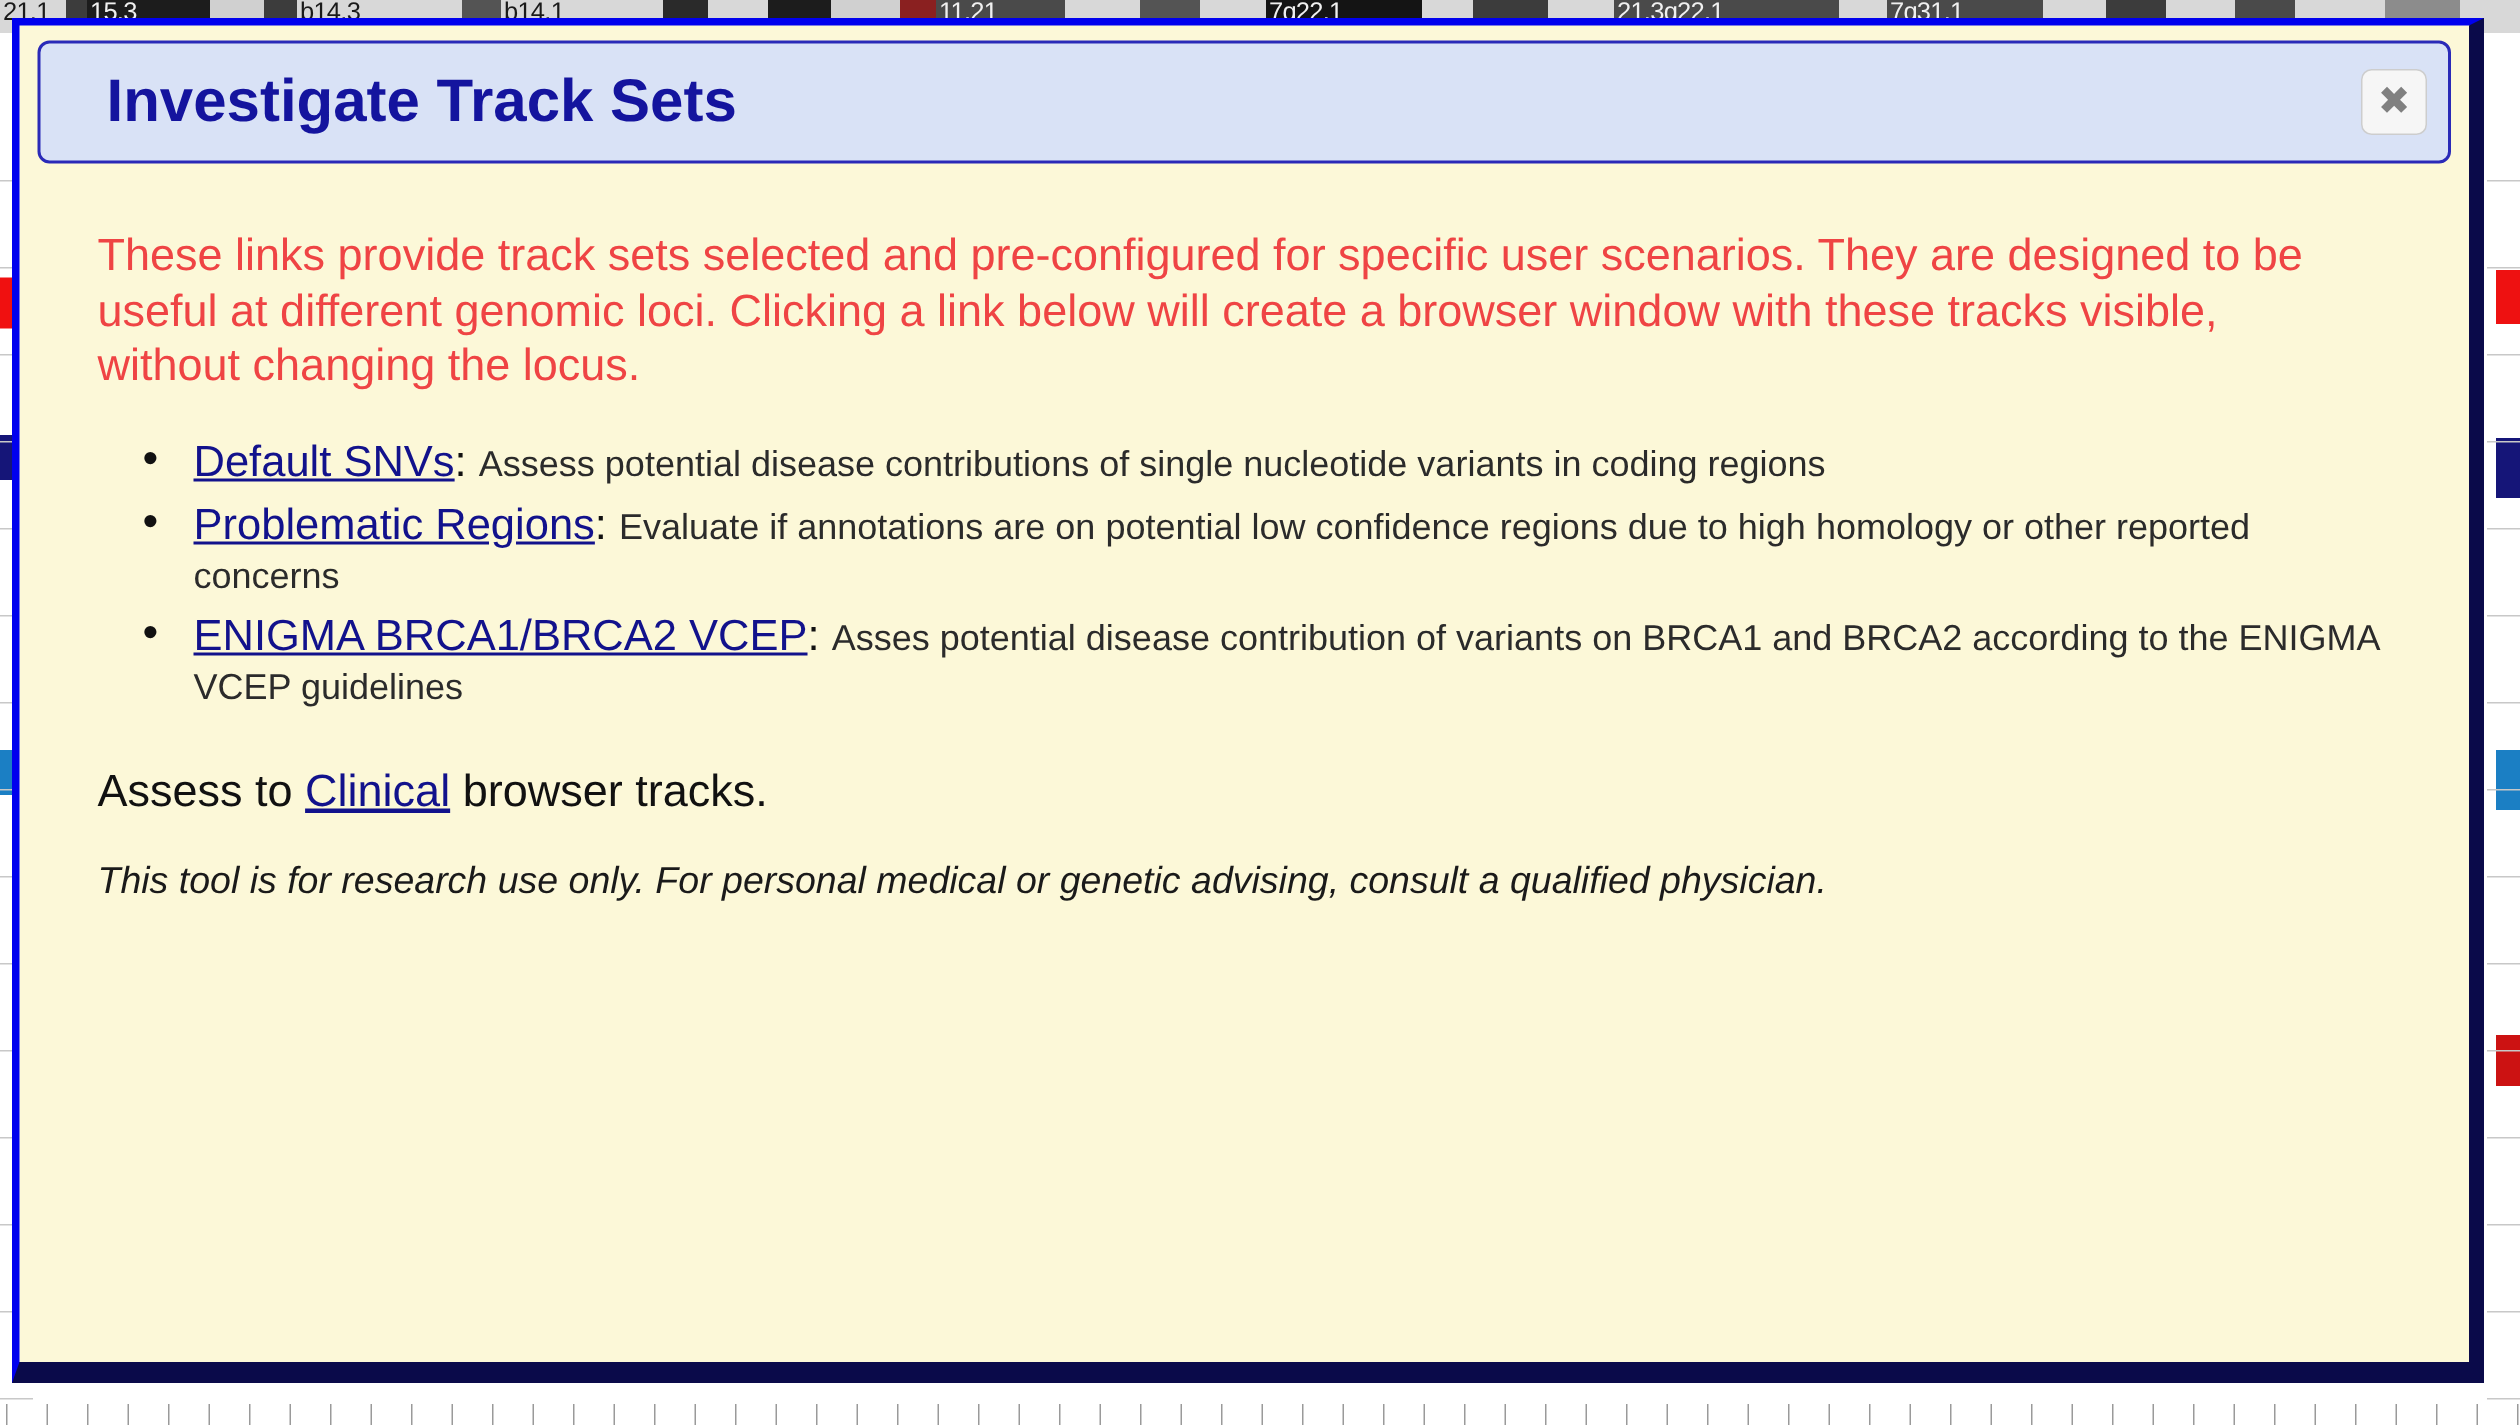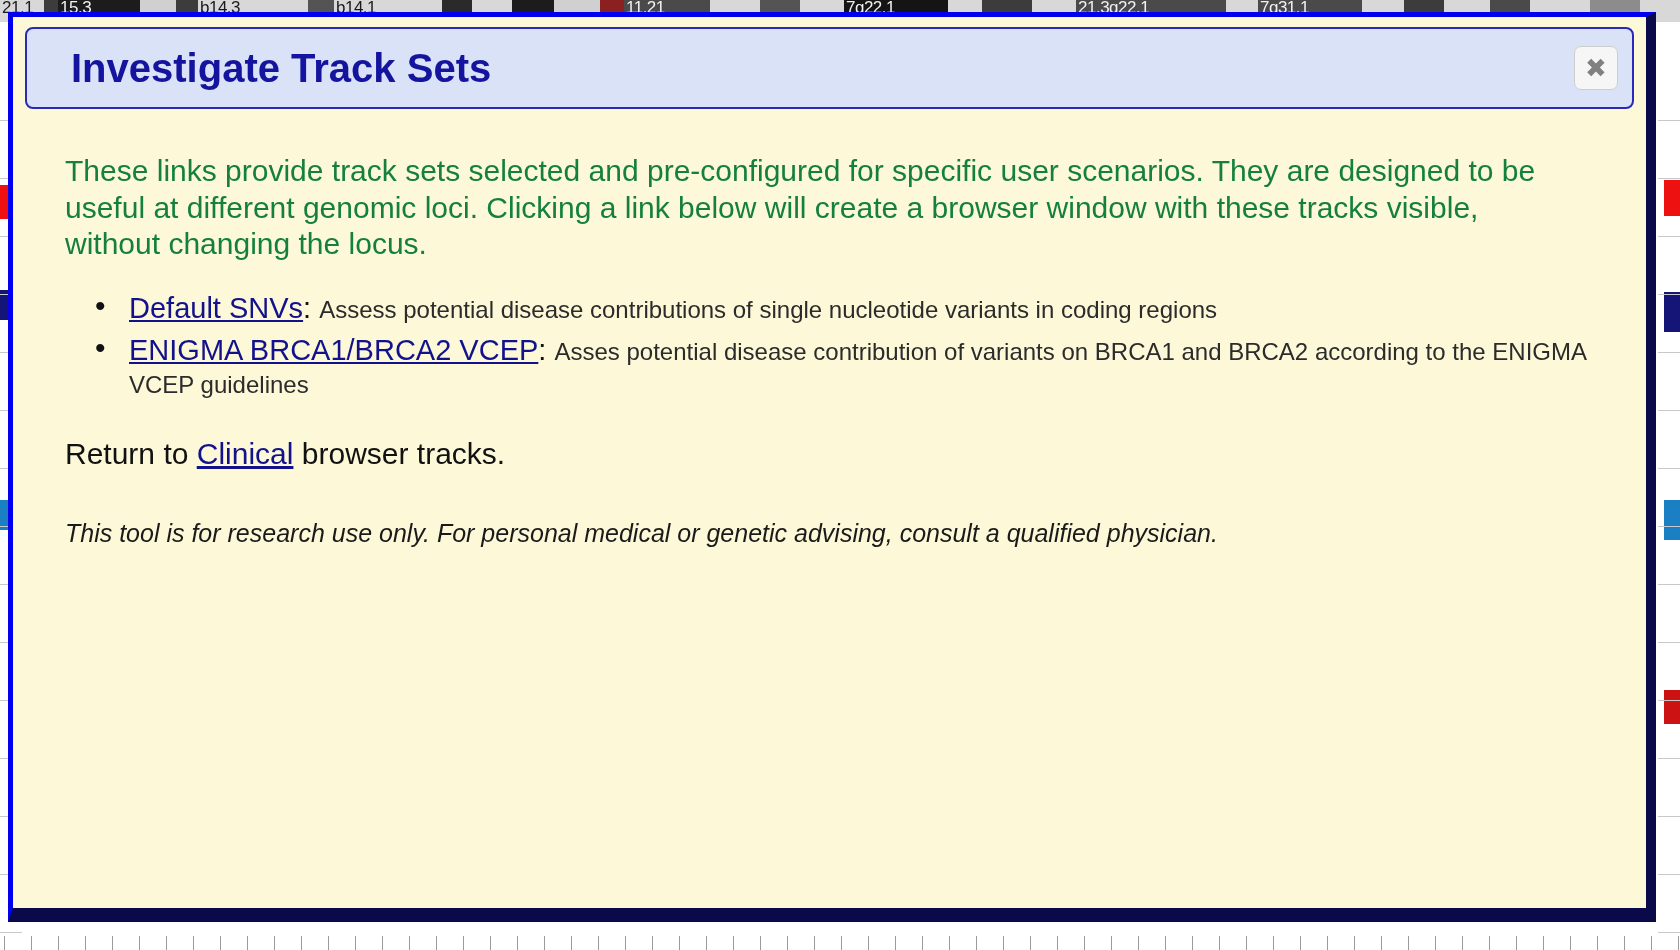--- a/index.html
+++ b/index.html
@@ -122,21 +122,21 @@
   .modal-body {
     position: absolute;
     left: 0; right: 0;
     top: 96px;
     padding: 40px 52px 0 52px;
     box-sizing: border-box;
   }
 
   .intro {
     font-size: 30px;
-    color: #15803d;
+    color: #ef4444;
     line-height: 1.22;
     margin: 0 0 26px 0;
     max-width: 1490px;
     font-family: "Liberation Sans", sans-serif;
   }
 
   ul.tracksets {
     list-style: none;
     margin: 0 0 0 22px;
     padding: 0;
@@ -192,21 +192,21 @@
   }
   .return-link {
     color: #12128c;
     text-decoration: underline;
     cursor: pointer;
   }
   .disclaimer {
     font-size: 25px;
     font-style: italic;
     color: #1a1a1a;
-    margin: 48px 0 0 0;
+    margin: 28px 0 0 0;
     font-family: "Liberation Sans", sans-serif;
   }
 </style>
 </head>
 <body>
 
 <div id="bg-browser">
   <div class="ideogram">
       <div class="ideo-band" style="left: 0px; width: 44px; background: rgb(216, 216, 216);"></div>
       <div class="ideo-label" style="left: 2px;">21.1</div>
@@ -364,23 +364,24 @@
       <span>✖</span>
     </div>
   </div>
 
   <div class="modal-body">
 
     <p class="intro">These links provide track sets selected and pre-configured for specific user scenarios. They are designed to be useful at different genomic loci. Clicking a link below will create a browser window with these tracks visible, without changing the locus.</p>
 
     <ul class="tracksets" id="trackset-list">
         <li><span class="ts-link">Default SNVs</span><span class="ts-colon">: </span><span class="ts-desc">Assess potential disease contributions of single nucleotide variants in coding regions</span></li>
+        <li><span class="ts-link">Problematic Regions</span><span class="ts-colon">: </span><span class="ts-desc">Evaluate if annotations are on potential low confidence regions due to high homology or other reported concerns</span></li>
         <li><span class="ts-link">ENIGMA BRCA1/BRCA2 VCEP</span><span class="ts-colon">: </span><span class="ts-desc">Asses potential disease contribution of variants on BRCA1 and BRCA2 according to the ENIGMA VCEP guidelines</span></li>
       </ul>
 
     <p class="return-line">
-      <span>Return to </span><span class="return-link">Clinical</span><span> browser tracks.</span>
+      <span>Assess to </span><span class="return-link">Clinical</span><span> browser tracks.</span>
     </p>
 
     <p class="disclaimer">This tool is for research use only. For personal medical or genetic advising, consult a qualified physician.</p>
 
   </div>
 </div>
 
 </body></html>

